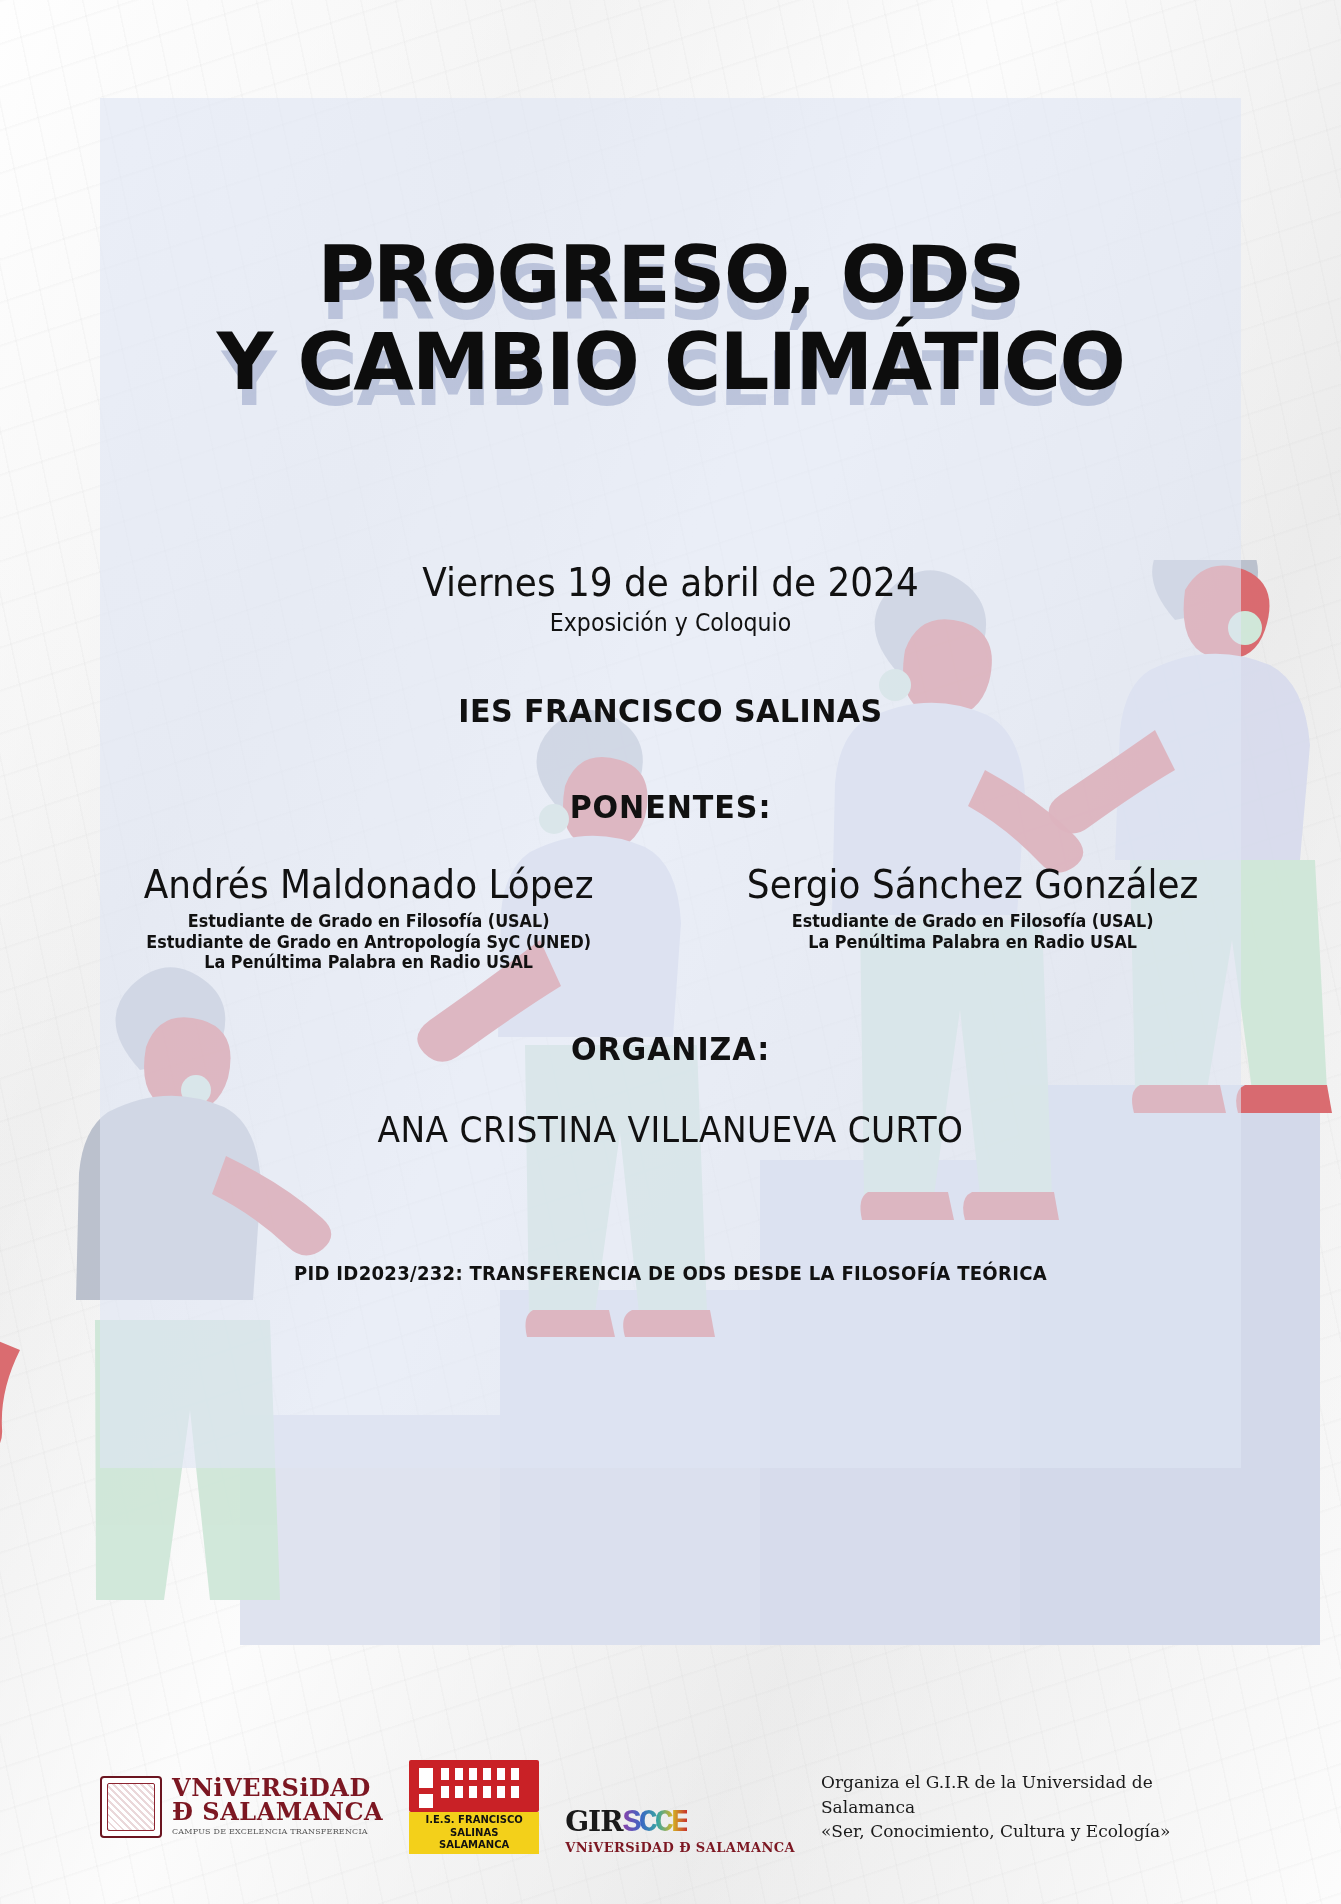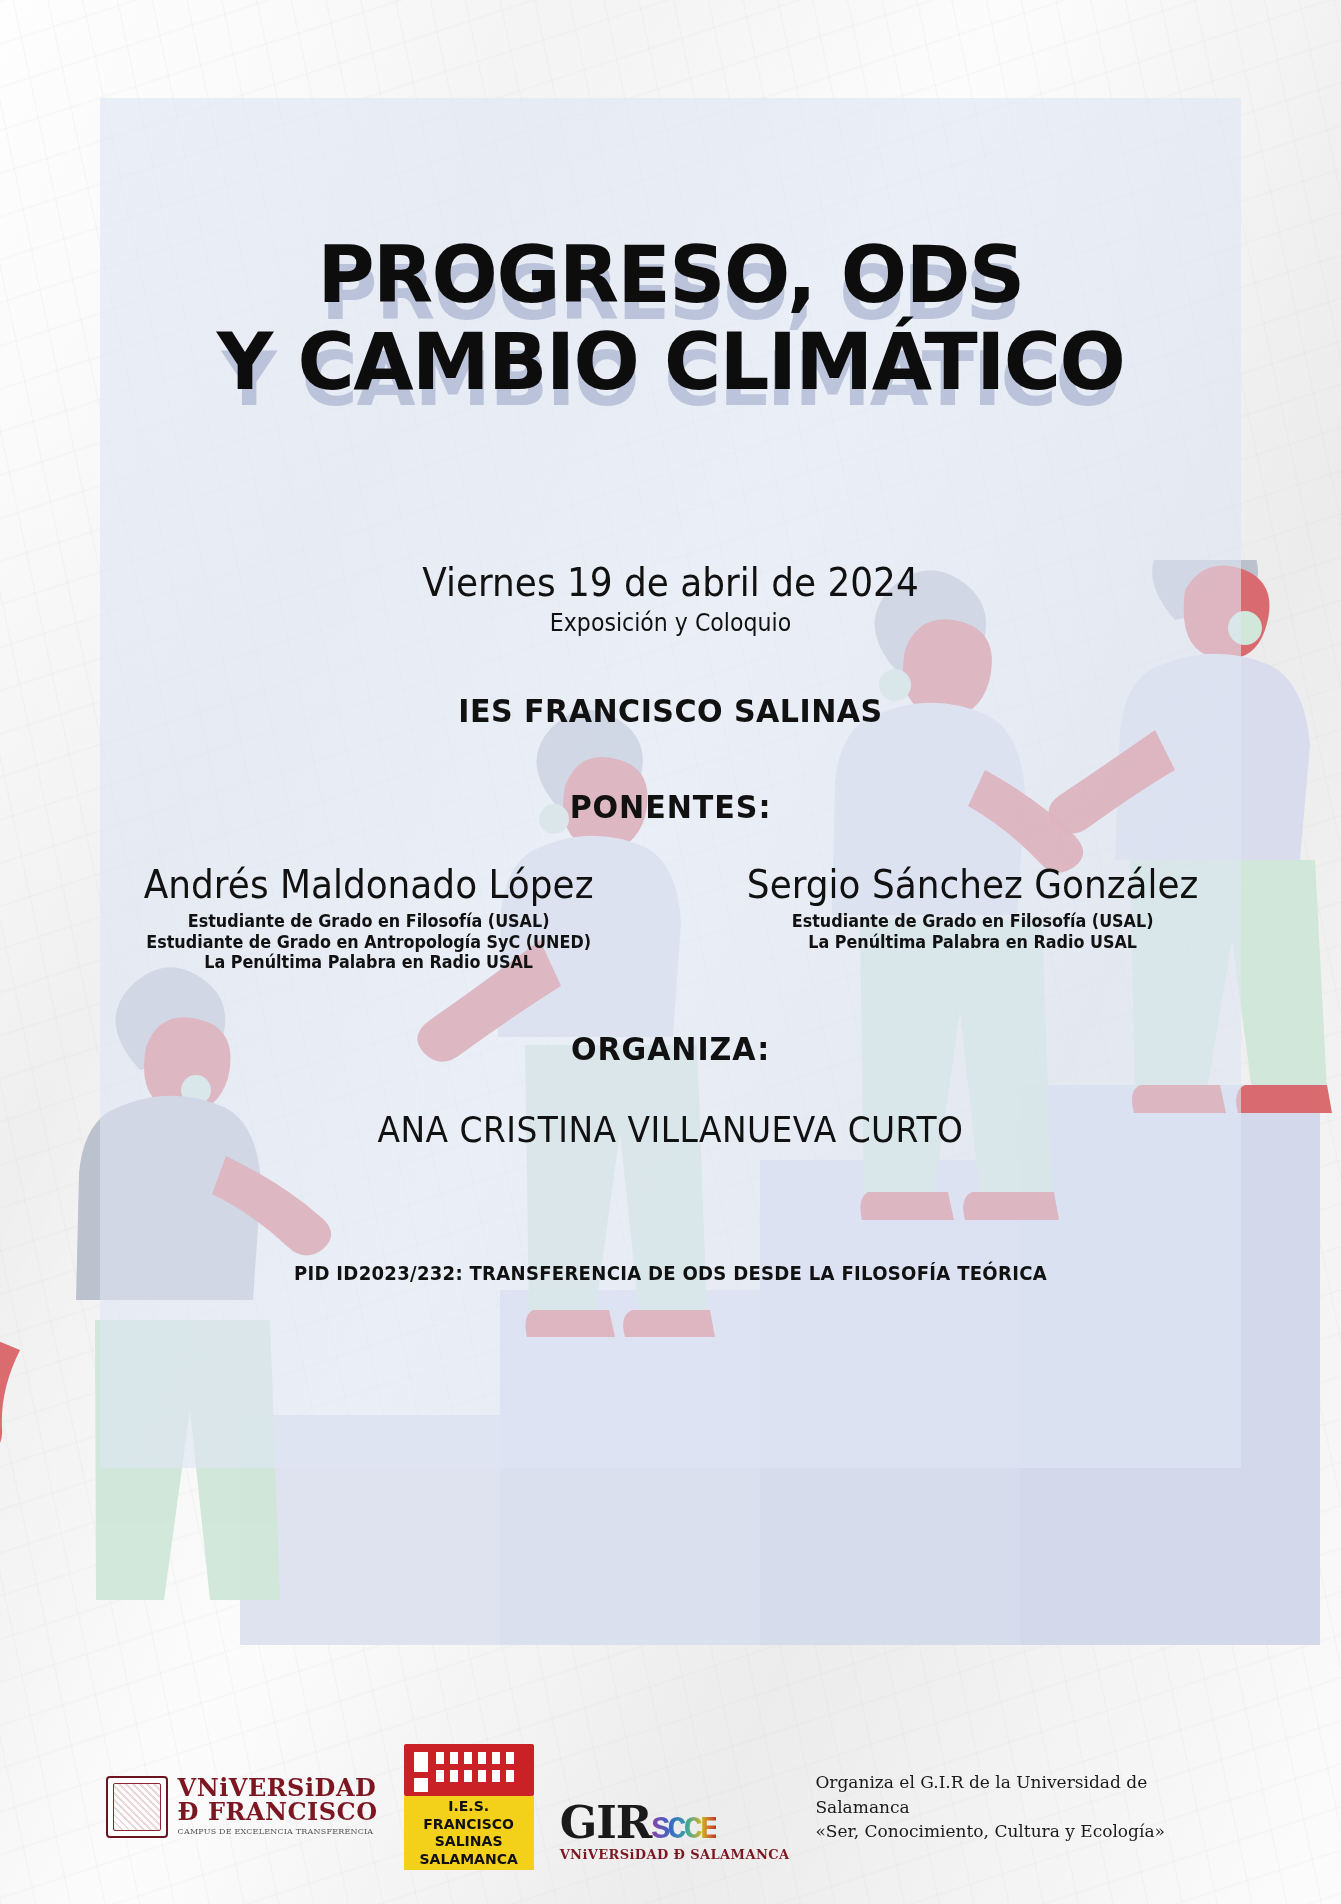--- a/index.html
+++ b/index.html
@@ -254,33 +254,33 @@
   }
   .ies-building .win {
     position: absolute;
     background: #ffffff;
   }
   .ies-caption {
     background: #f3d01a;
     color: #111;
     font-family: "DejaVu Sans", sans-serif;
     font-weight: bold;
-    font-size: 14px;
+    font-size: 10px;
     line-height: 1.25;
     padding: 2px 4px;
     width: 130px;
     box-sizing: border-box;
   }
 
   .logo-gir { line-height: 1; }
   .gir-row { display: flex; align-items: baseline; }
   .gir-word {
     font-family: "DejaVu Serif", serif;
     font-weight: bold;
-    font-size: 44px;
+    font-size: 28px;
     color: #1a1a1a;
     letter-spacing: -1px;
     margin-top: 48px;
   }
   .scce {
     font-family: Liberation Mono, monospace;
     font-weight: bold;
     font-size: 32px;
     letter-spacing: -3px;
     background: linear-gradient(90deg, #8e3fa8 0%, #3a68c4 30%, #3aa6a0 55%, #d4b324 78%, #c8322c 100%);
@@ -406,21 +406,21 @@
     <div class="organizer">ANA CRISTINA VILLANUEVA CURTO</div>
     <div class="project-line">PID ID2023/232: TRANSFERENCIA DE ODS DESDE LA FILOSOFÍA TEÓRICA</div>
   </div>
 
   <div class="footer">
 
     <div class="logo-usal">
       <div class="usal-seal"></div>
       <div class="usal-text">
         <div class="l1">VNiVERSiDAD</div>
-        <div class="l2">Ð FRANCISCO</div>
+        <div class="l2">Ð SALAMANCA</div>
         <div class="l3">CAMPUS DE EXCELENCIA TRANSFERENCIA</div>
       </div>
     </div>
 
     <div class="logo-ies">
       <div class="ies-building">
         <div class="win" style="left:10px; top:8px; width:14px; height:20px;"></div>
         <div class="win" style="left:32px; top:8px; width:8px; height:12px;"></div>
         <div class="win" style="left:46px; top:8px; width:8px; height:12px;"></div>
         <div class="win" style="left:60px; top:8px; width:8px; height:12px;"></div>

